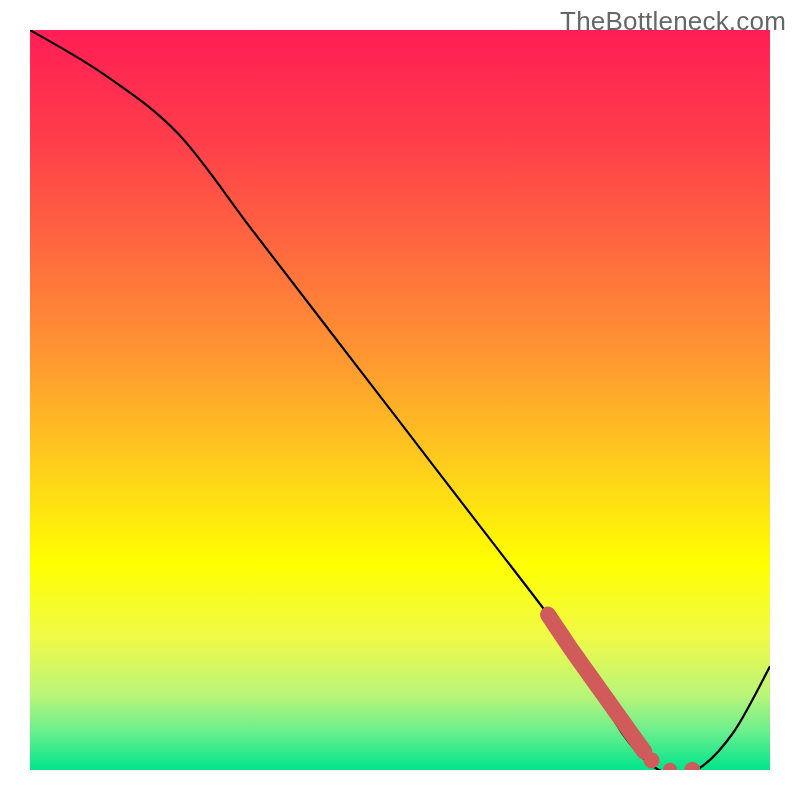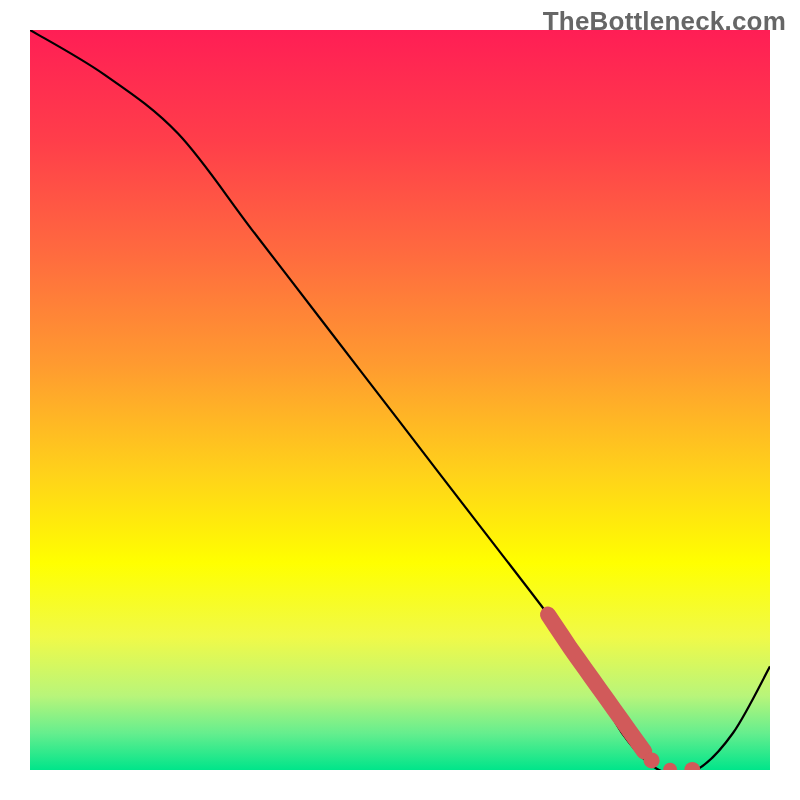--- a/index.html
+++ b/index.html
@@ -8,21 +8,21 @@
     position: relative;
     width: 800px;
     height: 800px;
   }
   .watermark {
     position: absolute;
     top: 6px;
     right: 14px;
     font-family: Arial, Helvetica, sans-serif;
     font-size: 26px;
-    font-weight: 700;
+    font-weight: 400;
     color: #666;
     letter-spacing: 0.2px;
     user-select: none;
   }
   .plot-area {
     position: absolute;
     left: 30px;
     top: 30px;
     width: 740px;
     height: 740px;

